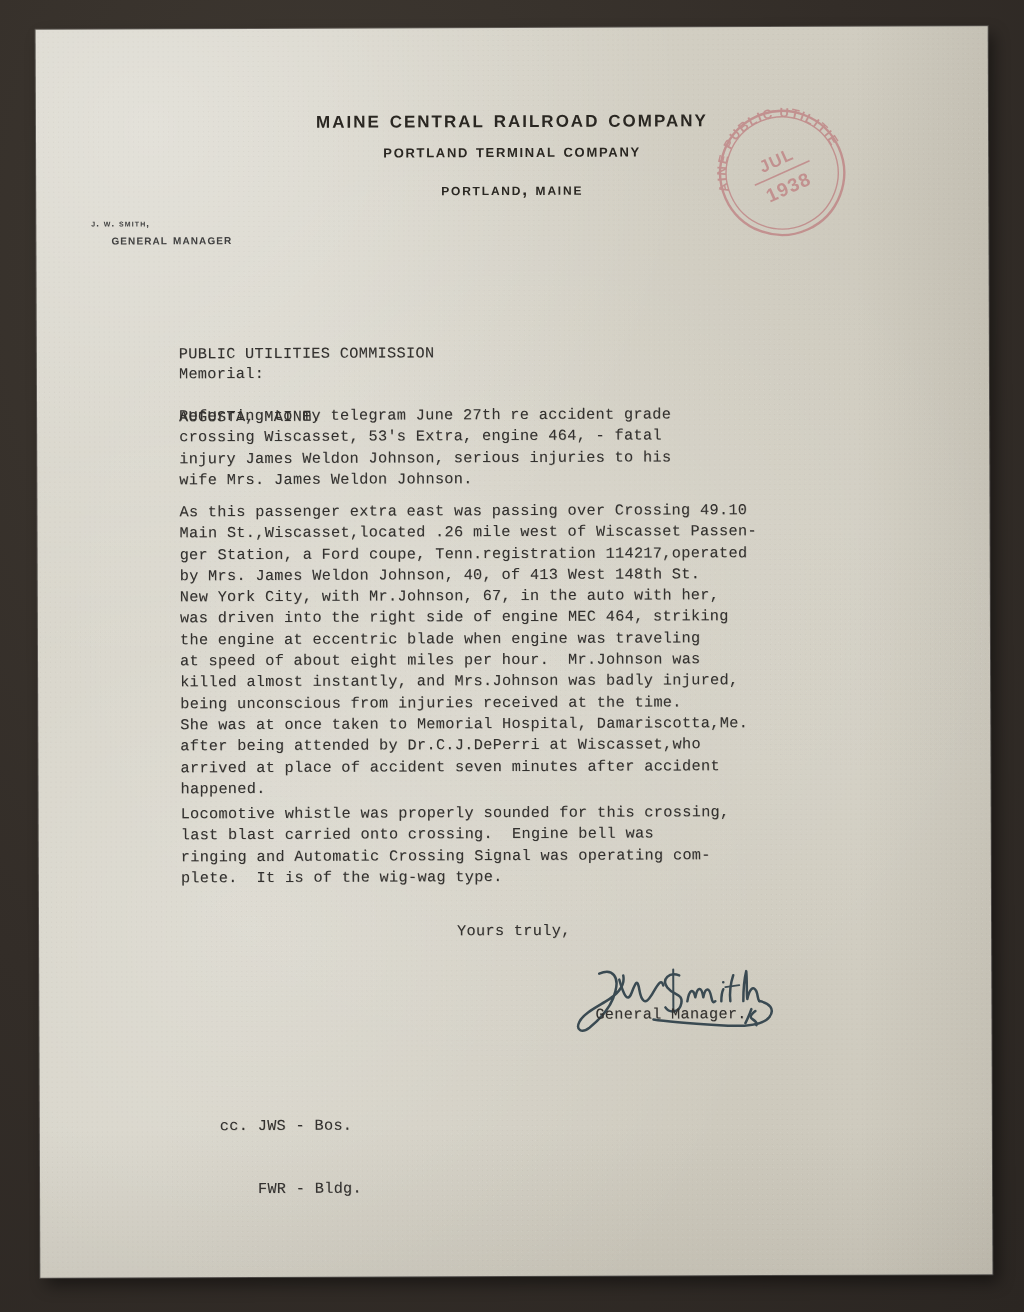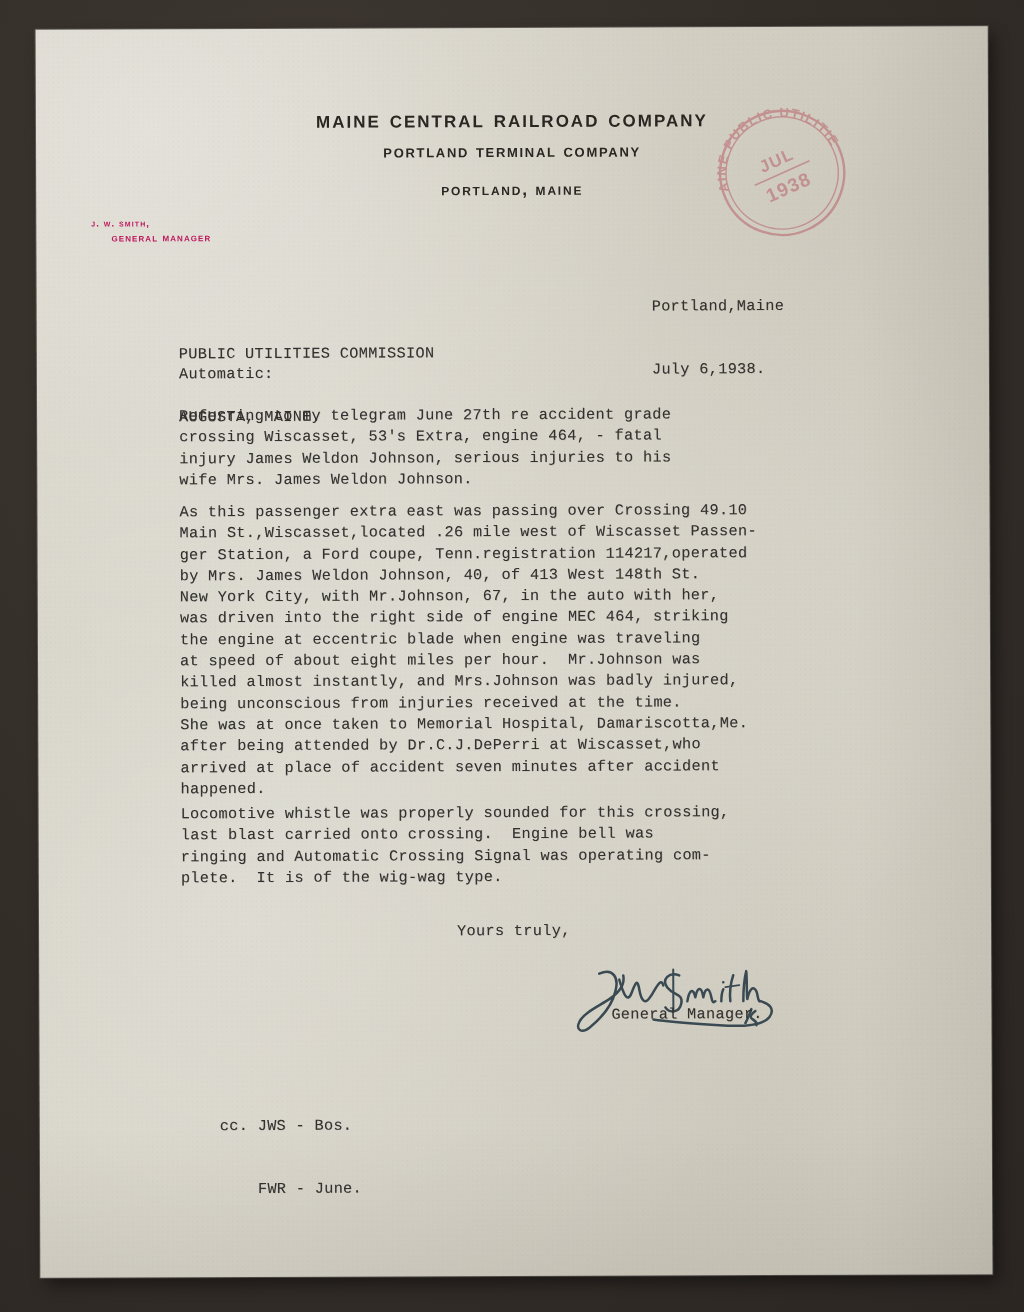--- a/index.html
+++ b/index.html
@@ -107,33 +107,33 @@
     letter-spacing: 1.8px;
     font-variant: small-caps;
     text-transform: lowercase;
   }
 
   
   .manager {
     position: absolute;
     left: 55px;
     top: 188px;
-    color: #be185d;
+    color: #404040;
   }
   .mgr-name {
     font-size: 9.5px;
     font-weight: 700;
     letter-spacing: 1.1px;
     font-variant: small-caps;
     text-transform: lowercase;
   }
   .mgr-title {
     margin-top: 3px;
     margin-left: 20px;
-    font-size: 11px;
+    font-size: 14px;
     font-weight: 700;
     letter-spacing: 1.1px;
     font-variant: small-caps;
     text-transform: lowercase;
   }
 
   
   .tw {
     font-family: "Liberation Mono", "DejaVu Sans Mono", monospace;
     font-size: 15.2px;
@@ -166,21 +166,21 @@
   #para-2 { top: 473px; }
   #para-3 { top: 775px; }
 
   .closing {
     position: absolute;
     left: 418px;
     top: 893px;
   }
   .sig-title {
     position: absolute;
-    left: 572px;
+    left: 556px;
     top: 977px;
   }
   .cc-block {
     position: absolute;
     left: 180px;
     top: 1044px;
   }
 
   
   .signature {
@@ -235,31 +235,27 @@
         <div class="lh-line1">Maine Central Railroad Company</div>
         <div class="lh-line2">Portland Terminal Company</div>
         <div class="lh-line3">Portland, Maine</div>
       </div>
 
       <div class="manager">
         <div class="mgr-name">J. W. Smith,</div>
         <div class="mgr-title">General Manager</div>
       </div>
 
-      <div class="dateblock tw">
-        <div>Portland,Maine</div>
-        <div>July 6,1938.</div>
-      </div>
 
       <div class="addressee tw">
         <div>PUBLIC UTILITIES COMMISSION</div>
         <div>AUGUSTA, MAINE.</div>
       </div>
 
-      <div class="salutation tw">Automatic:</div>
+      <div class="salutation tw">Memorial:</div>
 
       <div id="para-1" class="para tw">Referring to my telegram June 27th re accident grade
 crossing Wiscasset, 53's Extra, engine 464, - fatal
 injury James Weldon Johnson, serious injuries to his
 wife Mrs. James Weldon Johnson.</div>
       <div id="para-2" class="para tw">As this passenger extra east was passing over Crossing 49.10
 Main St.,Wiscasset,located .26 mile west of Wiscasset Passen-
 ger Station, a Ford coupe, Tenn.registration 114217,operated
 by Mrs. James Weldon Johnson, 40, of 413 West 148th St.
 New York City, with Mr.Johnson, 67, in the auto with her,
@@ -304,18 +300,18 @@
             <path d="M 182,52 C 180,58 178,62 176,66"></path>
             <path d="M 186,54 C 181,58 180,60 183,62 C 186,64 188,66 187,68"></path>
           </g>
         </svg>
       </div>
 
       <div class="sig-title tw">General Manager.</div>
 
       <div class="cc-block tw">
         <div>cc. JWS - Bos.</div>
-        <div>    FWR - June.</div>
+        <div>    FWR - Bldg.</div>
       </div>
 
     </div>
   </div>
 </div>
 
 </body></html>

